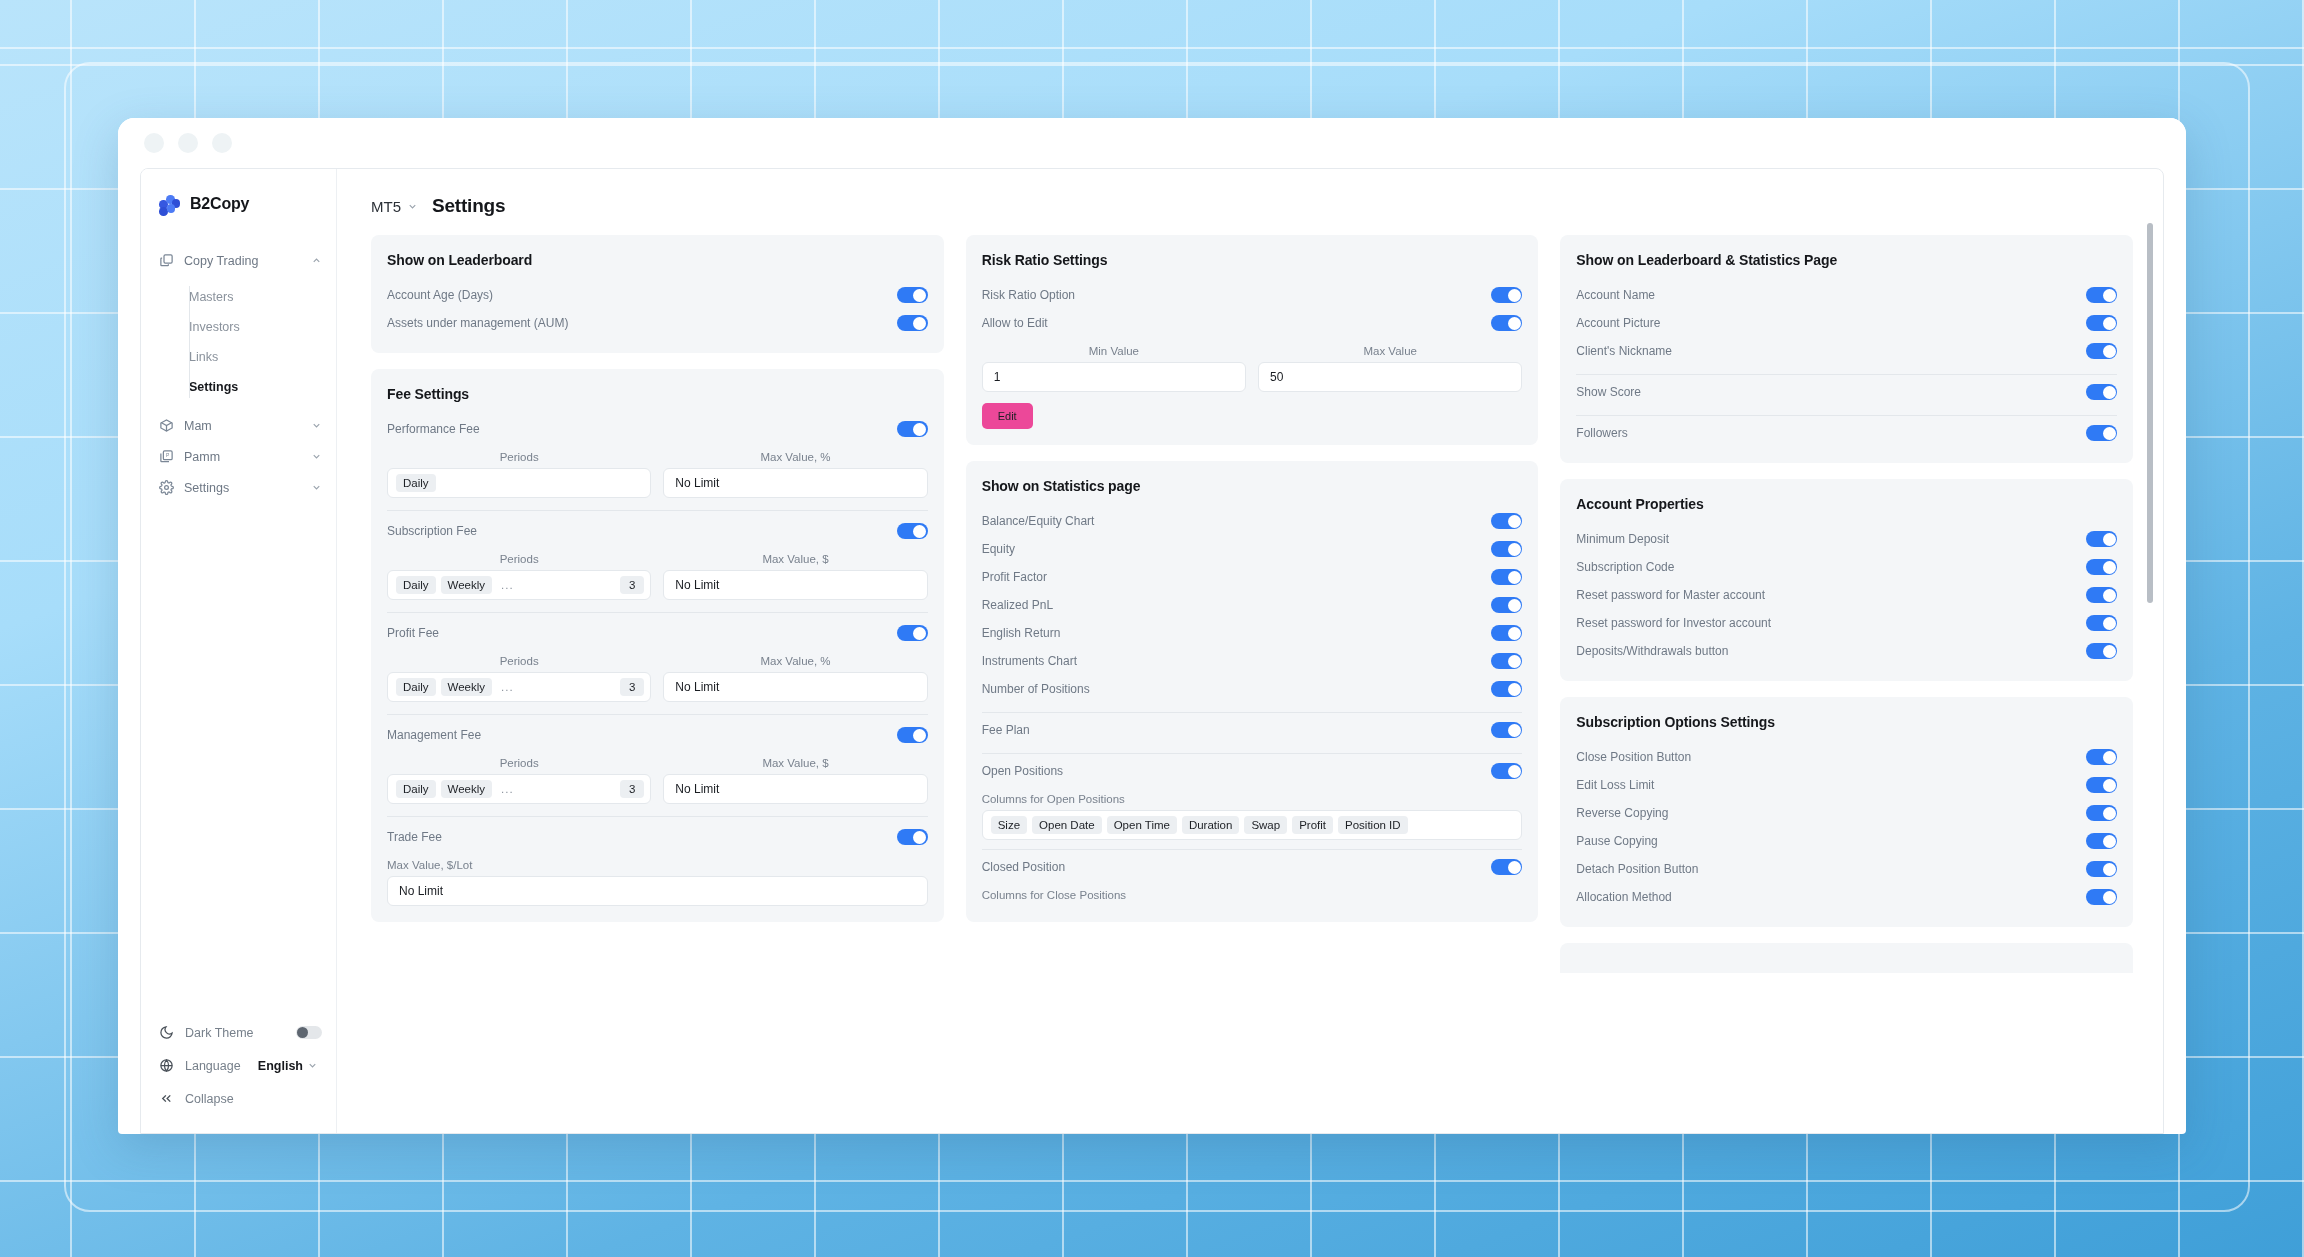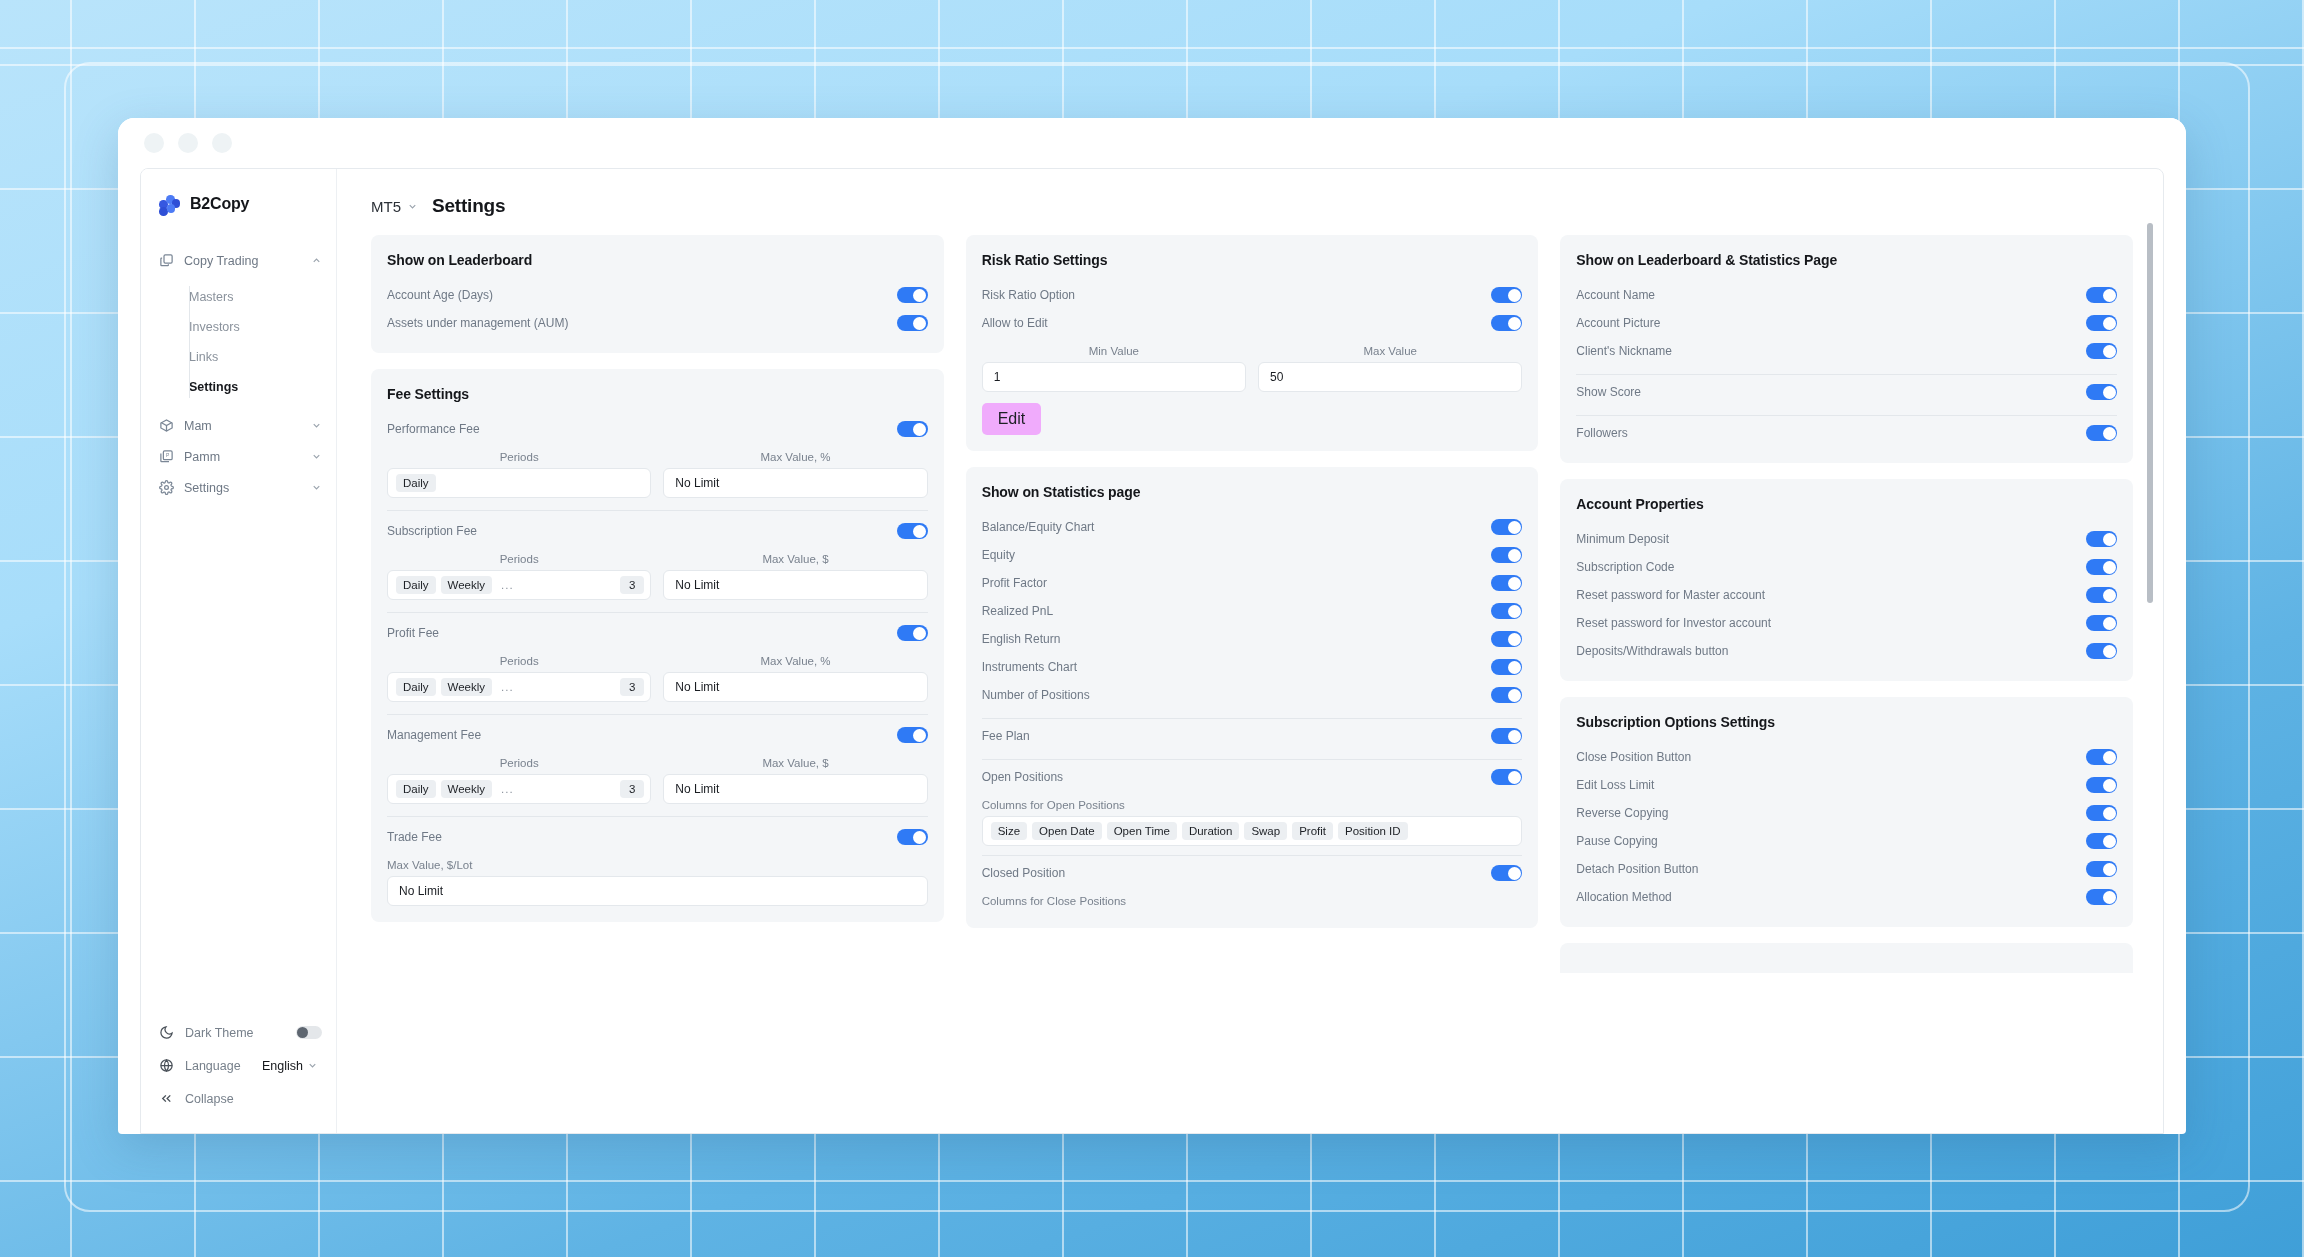--- a/index.html
+++ b/index.html
@@ -68,21 +68,21 @@
   .chev { width: 11px; height: 11px; color:#9aa3ad; }
   .sub-wrap { position: relative; margin: 6px 0 8px 0;}
   .sub-line { position:absolute; left: 48px; top: 4px; bottom: 4px; width: 1px; background:#e3e7eb;}
   .sub-item { padding: 8px 0 8px 48px; font-size: 12.5px; color:#8a929c; cursor:pointer;}
   .sub-item.selected { color:#16181c; font-weight: bold; }
   #side-footer { margin-top: auto; padding: 0 0 18px 0; }
   .foot-row { display:flex; align-items:center; gap:11px; padding: 9px 14px 9px 18px; cursor:pointer;}
   .foot-row .lbl { font-size: 12.5px; color:#77808b; }
   .foot-ico { width:15px;height:15px;flex:0 0 15px;color:#4a5159;display:flex;align-items:center;justify-content:center;}
   .foot-ico svg{width:15px;height:15px;}
-  .lang-val { font-size:12.5px; color:#16181c; font-weight:normal; margin-left:auto; margin-right:4px; display:flex; align-items:center; gap:4px;}
+  .lang-val { font-size:12.5px; color:#16181c; font-weight:bold; margin-left:auto; margin-right:4px; display:flex; align-items:center; gap:4px;}
   .mini-toggle { width:26px;height:13px;border-radius:7px;background:#e4e7ea;position:relative;margin-left:auto;}
   .mini-toggle i { position:absolute;left:1px;top:1px;width:11px;height:11px;border-radius:50%;background:#5e6670;}
   
   #content { flex: 1; display: flex; flex-direction: column; min-width: 0; position: relative;}
   #page-head { padding: 26px 0 0 34px; display:flex; align-items:center; gap:14px;}
   #acct-select { display:flex;align-items:center;gap:6px;font-size:15px;color:#2b3037;cursor:pointer;}
   #page-title { font-size: 19px; font-weight: bold; color:#15171b; letter-spacing:-.2px;}
   #tabs { display:flex; gap: 30px; padding: 22px 0 0 34px; border-bottom:1px solid #e9ecef; margin-right: 22px;}
   .tab { font-size: 12.5px; color:#8b939d; padding-bottom: 11px; cursor:pointer; border-bottom: 2px solid transparent; margin-bottom:-1px;}
   .tab.active { color:#14161a; font-weight:bold; border-bottom-color:#2f7af5; }
@@ -104,21 +104,21 @@
   .chip-input {
     background:#fff; border:1px solid #e4e8ec; border-radius:6px;
     min-height: 30px; display:flex; align-items:center; flex-wrap:wrap; gap:5px;
     padding: 5px 6px 5px 8px;
   }
   .chip { background:#eceff2; border-radius:4px; font-size:11.5px; color:#1d2025; padding: 3px 7px; }
   .chip-more { font-size:11.5px; color:#8b939d; padding:0 4px; letter-spacing:1px;}
   .chip-count { margin-left:auto; background:#eceff2; border-radius:4px; font-size:11.5px; color:#1d2025; padding:3px 9px;}
   .two-col { display:flex; gap: 12px; text-align: center; }
   .two-col > div { flex:1; min-width:0;}
-  .btn-edit { background:#f0abfc; border:none; border-radius:5px; font-size:16px; color:#1d2025; padding: 7px 16px; margin-top:11px; cursor:pointer; font-family:inherit;}
+  .btn-edit { background:#ec4899; border:none; border-radius:5px; font-size:11px; color:#1d2025; padding: 7px 16px; margin-top:11px; cursor:pointer; font-family:inherit;}
   .fee-block + .fee-block { border-top:1px solid #e3e7eb; margin-top: 12px; padding-top: 6px;}
   
   #vscroll { position:absolute; right: 10px; top: 6px; width: 6px; bottom: 0; }
   #vscroll .thumb { position:absolute; top:0; width:6px; height: 380px; border-radius:4px; background:#b8bec5;}
   .stub { height: 30px; background:#f4f6f8; border-radius: 8px 8px 0 0;}
 </style>
 </head>
 <body>
 
 <div id="bg-grid"></div>

